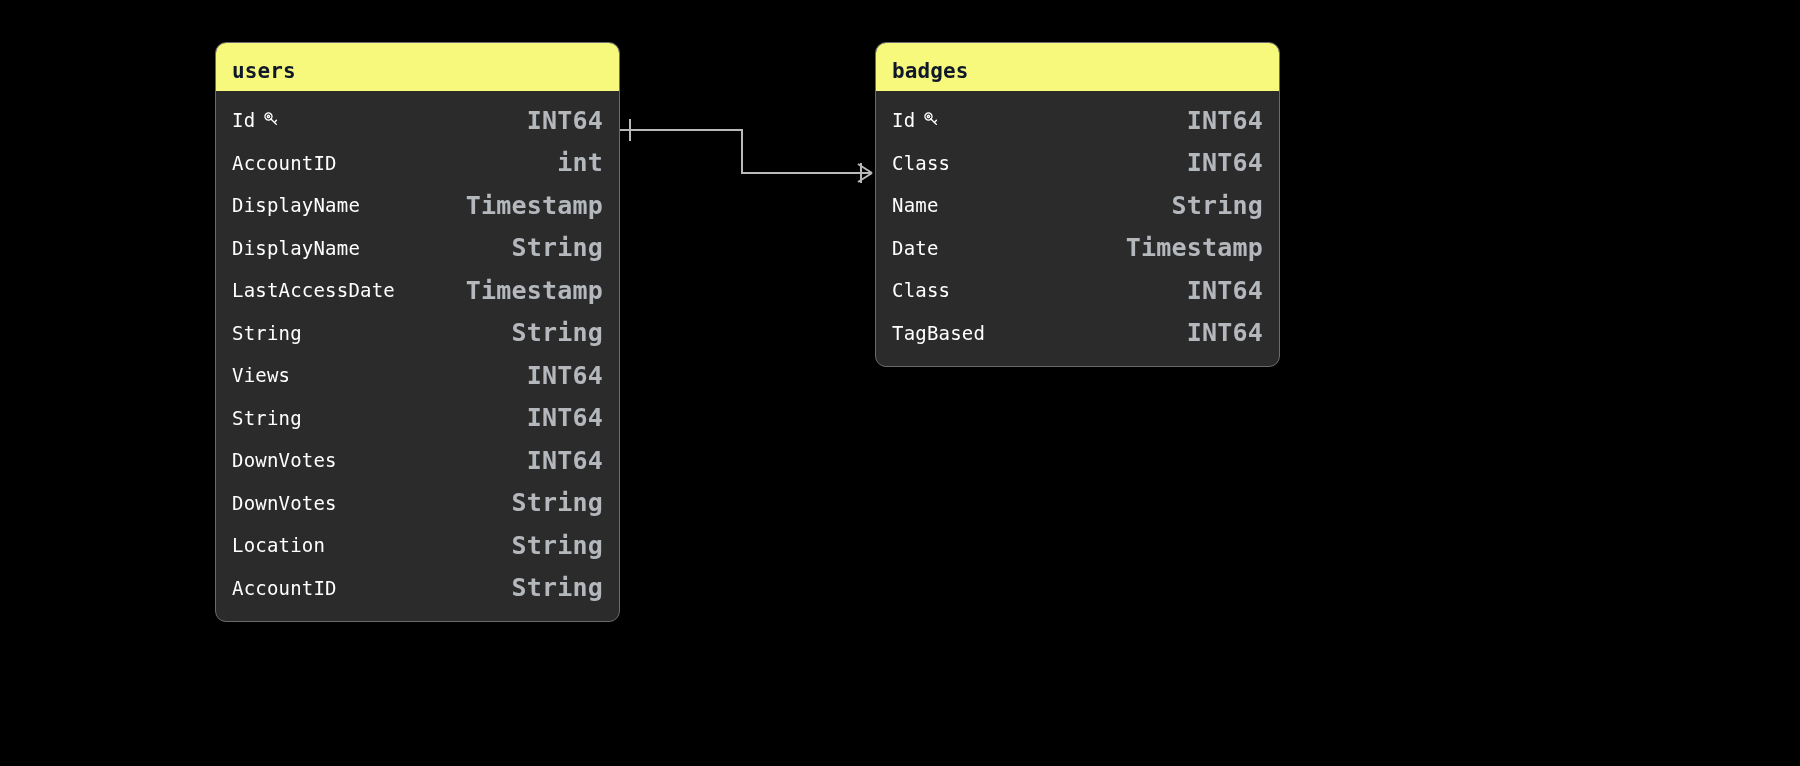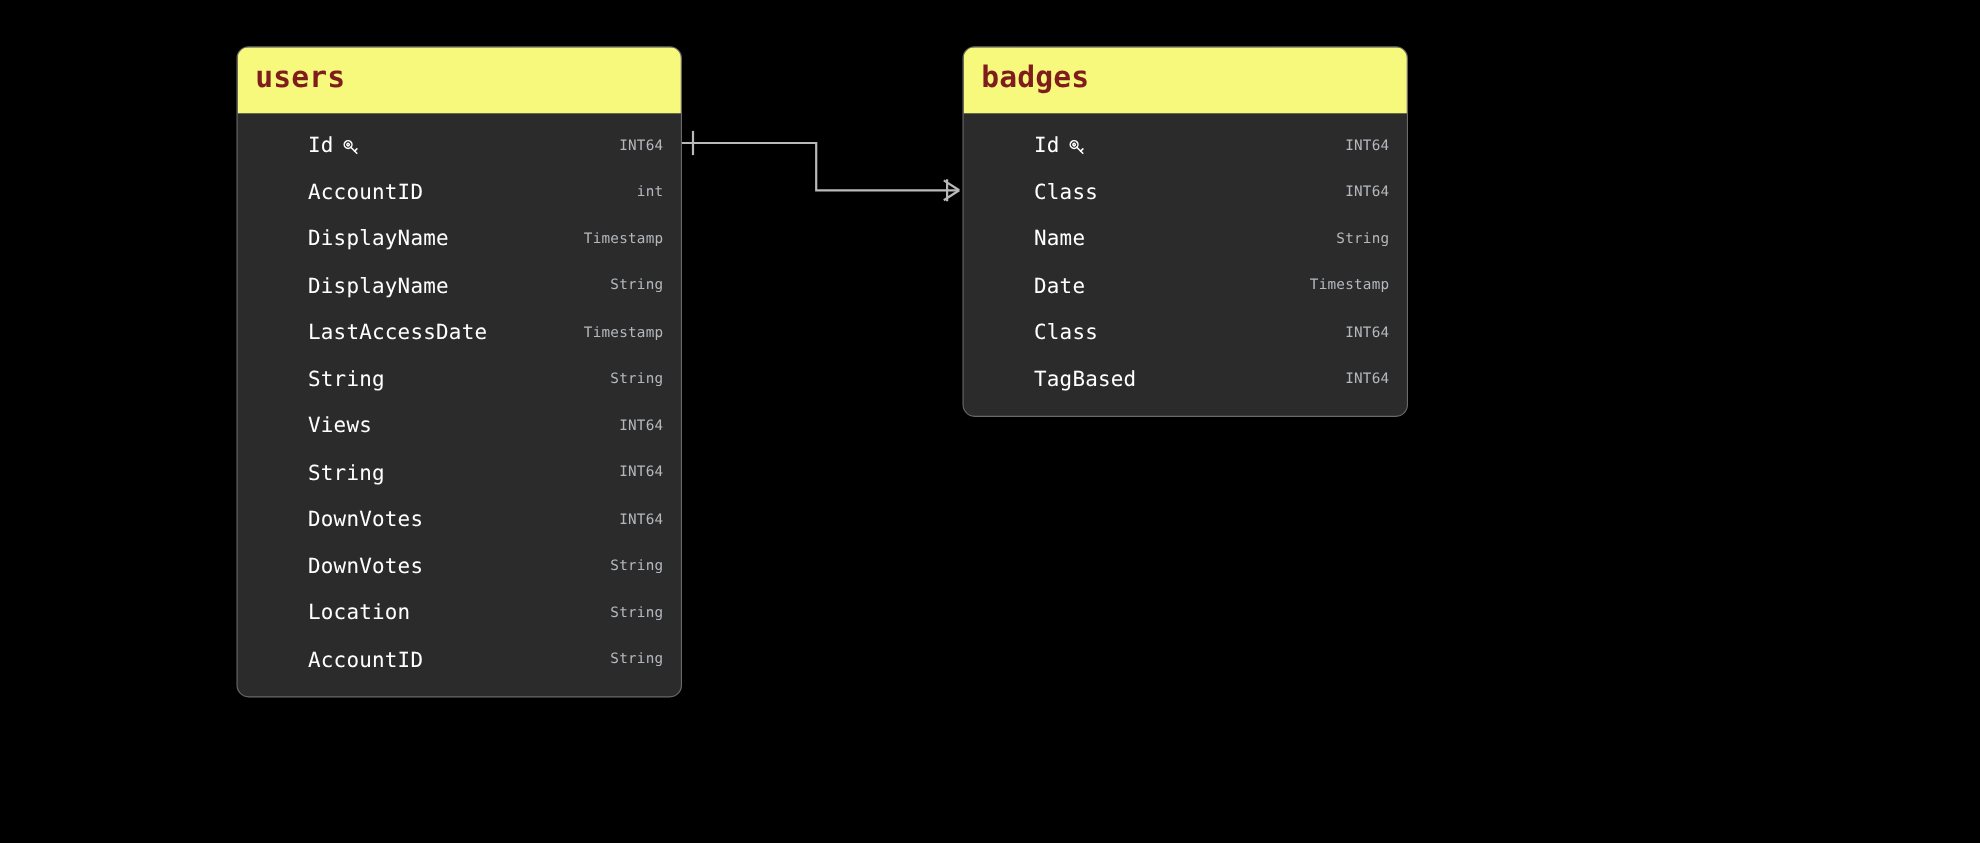--- a/index.html
+++ b/index.html
@@ -35,26 +35,26 @@
     border-radius: 11px;
     background: #2b2b2b;
     border: 1px solid #6a6a6a;
     box-sizing: border-box;
     overflow: hidden;
     z-index: 2;
   }
 
   .entity-header {
     background: #f7f97c;
-    color: #7f1d1d;
+    color: #0f172a;
     font-family: "DejaVu Sans Mono", "Liberation Mono", monospace;
     font-weight: bold;
-    font-size: 27px;
+    font-size: 21px;
     letter-spacing: 0.1px;
-    height: 60px;
+    height: 48px;
     line-height: 56px;
     padding: 0 16px;
     box-sizing: border-box;
     white-space: nowrap;
   }
 
   .entity-body {
     padding: 8px 0 12px 0;
   }
 
@@ -63,35 +63,35 @@
     align-items: center;
     justify-content: space-between;
     height: 42.5px;
     padding: 0 16px;
     box-sizing: border-box;
     white-space: nowrap;
   }
 
   .field-name {
     display: flex;
-    align-items: flex-end;
+    align-items: flex-start;
     gap: 7px;
     color: #ffffff;
     font-family: "DejaVu Sans Mono", "Liberation Mono", monospace;
     font-size: 19px;
     letter-spacing: 0.2px;
-    margin-left: 48px;
   }
 
   .field-type {
     color: #b4b8bd;
     font-family: "DejaVu Sans Mono", "Liberation Mono", monospace;
-    font-size: 13px;
+    font-size: 25px;
     letter-spacing: 0.2px;
     text-align: right;
+    font-weight: bold;
   }
 
   .key-icon {
     display: inline-flex;
     align-items: center;
     justify-content: center;
     width: 19px;
     height: 19px;
     position: relative;
     top: 1px;

